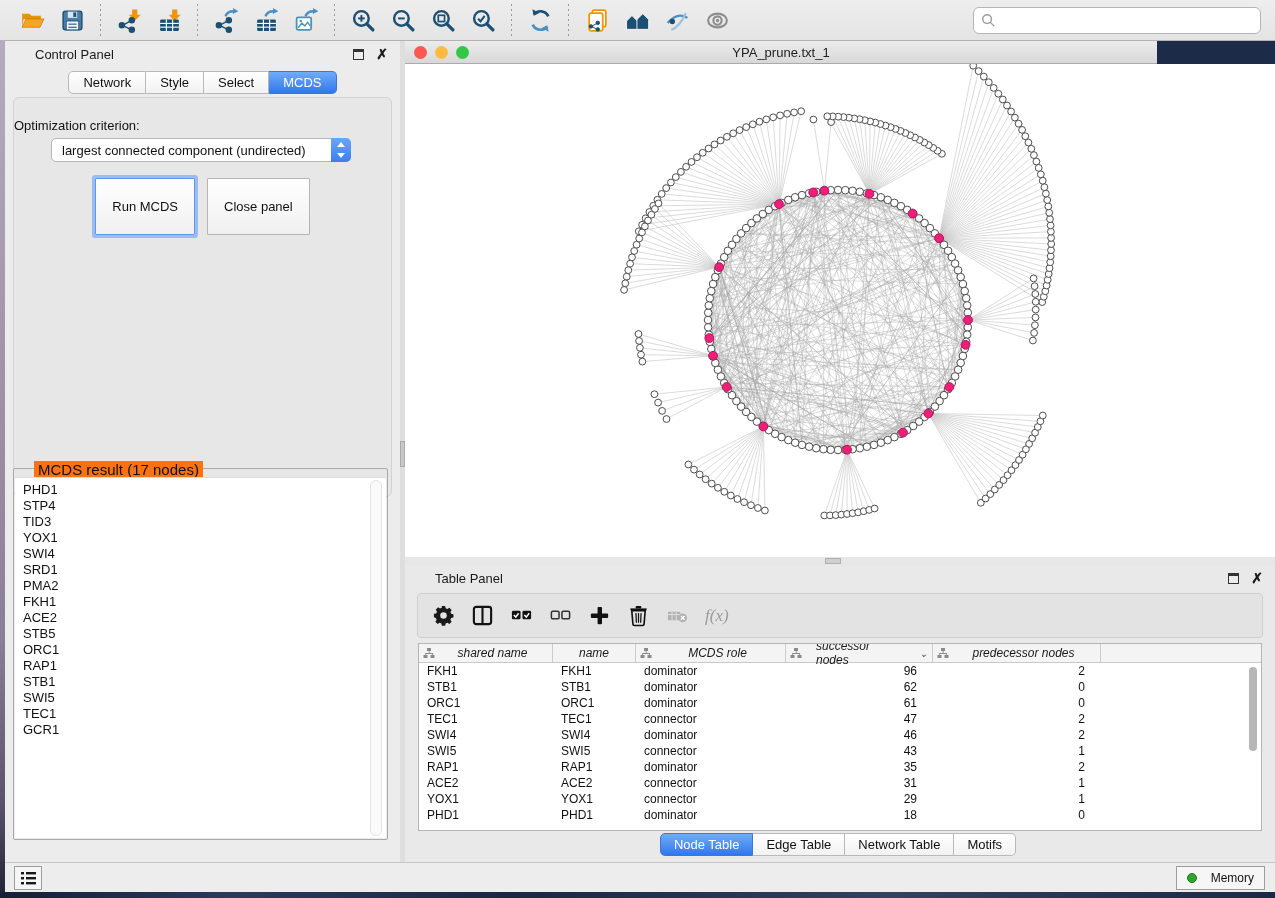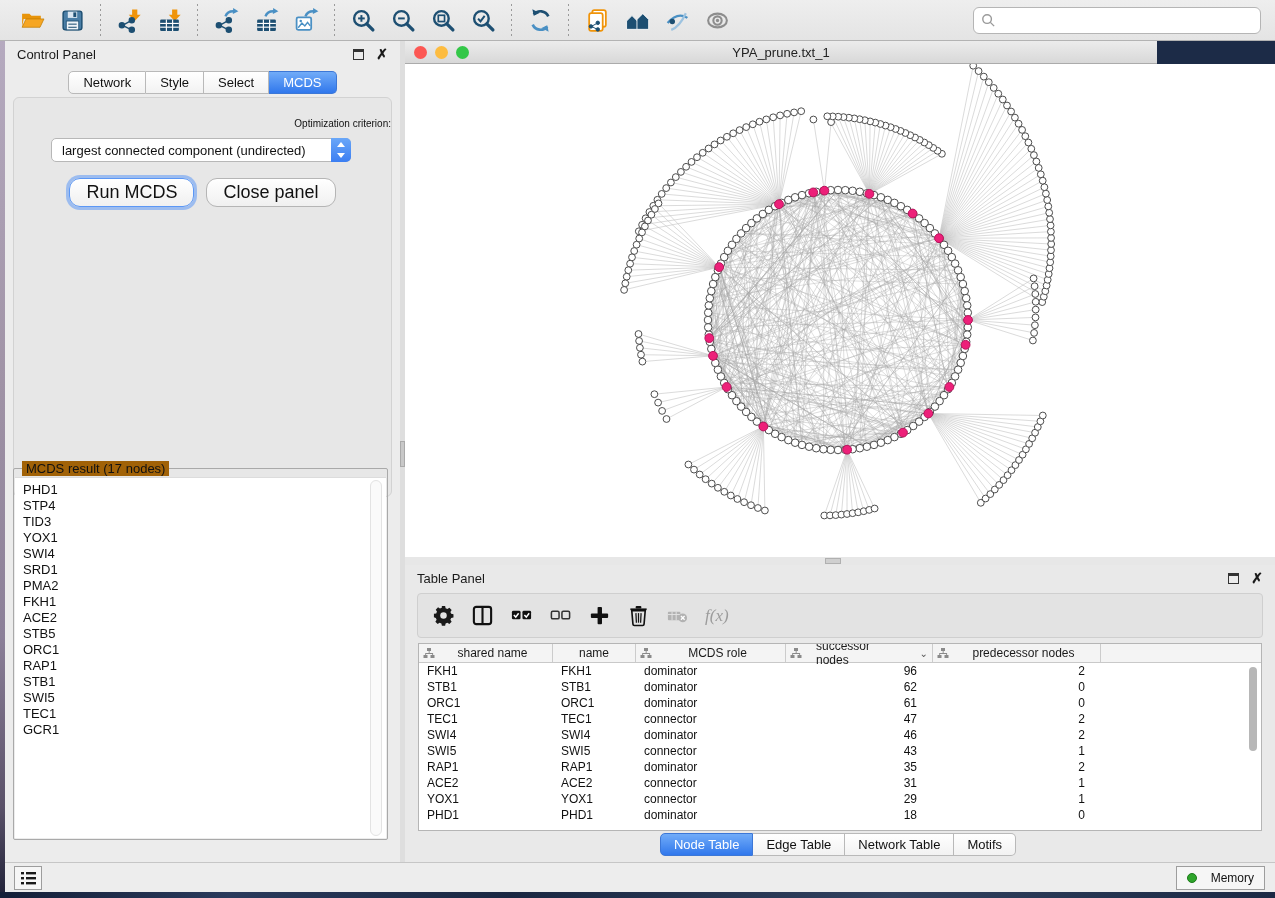--- a/index.html
+++ b/index.html
@@ -23,55 +23,55 @@
   .search-wrap { position:absolute; right:14px; top:7px; width:288px; height:27px;
     background:#fff; border:1px solid #b5b5b5; border-radius:6px;
     display:flex; align-items:center; padding-left:7px; }
   .search-wrap svg { width:15px; height:15px; }
   .search-input { border:none; outline:none; flex:1; height:100%; font-size:13px;
     background:transparent; padding-left:5px; font-family:"Liberation Sans",sans-serif; }
 
   
   .control-panel { position:absolute; left:5px; top:41px; width:395px; height:821px;
     background:#ececec; }
-  .panel-head { height:26px; display:flex; align-items:center; padding:0 12px; }
+  .panel-head { height:26px; display:flex; align-items:center; padding:0 12px;margin-left:18px; }
   .panel-title { font-size:13px; color:#1a1a1a; }
   .panel-head .spacer { flex:1; }
   .float-btn { width:11px; height:11px; border:1.5px solid #333; border-top-width:3px;
     margin-right:12px; background:#ececec; }
   .close-btn { font-size:14px; font-weight:bold; color:#1a1a1a; background:none; border:none;
     line-height:11px; }
   .cp-tabs { display:flex; justify-content:center; margin-top:4px; }
   .seg { display:flex; }
   .seg button { font-size:13px; padding:3px 14px; background:linear-gradient(#ffffff,#f2f2f2);
     border:1px solid #b9b9b9; border-left-width:0; color:#111; }
   .seg button:first-child { border-left-width:1px; border-radius:5px 0 0 5px; }
   .seg button:last-child { border-radius:0 5px 5px 0; }
   .seg button.sel { background:linear-gradient(#71acf8,#3077ec); color:#fff; border-color:#3c77d6; }
   .cp-card { position:absolute; left:8px; right:8px; top:56px; height:400px;
     background:#e7e7e7; border:1px solid #d2d2d2; border-radius:6px; }
-  .opt-label { text-align:right; font-size:10px; color:#111; margin-top:20px; }
+  .opt-label { text-align:left; font-size:13px; color:#111; margin-top:20px; }
   .dropdown { position:absolute; left:37px; right:40px; top:40px; height:24px; background:#fff;
     border:1px solid #b7b7b7; border-radius:5px; display:flex; align-items:center; }
   .dropdown .val { flex:1; font-size:13px; padding-left:10px; color:#111; white-space:nowrap; }
   .dd-cap { width:20px; height:24px; margin:-1px; border-radius:0 5px 5px 0;
     background:linear-gradient(#6aa7f8,#3b7ef2); position:relative; }
   .dd-cap:before, .dd-cap:after { content:""; position:absolute; left:6px;
     border-left:4px solid transparent; border-right:4px solid transparent; }
   .dd-cap:before { top:4px; border-bottom:5px solid #fff; }
   .dd-cap:after { bottom:4px; border-top:5px solid #fff; }
   .cp-buttons { position:absolute; top:80px; left:0; right:0; display:flex;
     justify-content:center; gap:12px; }
-  .mac-btn { font-size:18px; padding:3px 16px; background:linear-gradient(#ffffff,#f0f0f0);
-    border:1px solid #b5b5b5; border-radius:11px; color:#111; }
+  .mac-btn { font-size:13px; padding:20px 16px; background:linear-gradient(#ffffff,#f0f0f0);
+    border:1px solid #b5b5b5; border-radius:1px; color:#111; }
   .mac-btn.focus { box-shadow:0 0 0 3px rgba(106,160,245,.6); border-color:#5b97f5; }
   .groupbox { position:absolute; left:8px; right:12px; top:427px; height:372px;
     border:1px solid #a9a9a9; border-radius:2px; }
-  .groupbox .legend { position:absolute; top:-8px; left:8px; background:#a16207;
-    padding:0 4px; font-size:13px; color:#111; }
+  .groupbox .legend { position:absolute; top:-8px; left:20px; background:#f97316;
+    padding:0 4px; font-size:15px; color:#111; }
   .mcds-list { position:absolute; inset:8px 1px 1px 1px; background:#fff; overflow:hidden;
     border-top:1px solid #dcdcdc; }
   .mcds-list .rows { padding:4px 0 0 8px; }
   .mcds-item { font-size:13px; color:#111; line-height:16px; }
   .mcds-scroll { position:absolute; right:4px; top:2px; bottom:2px; width:12px;
     background:#fafafa; border:1px solid #e3e3e3; border-radius:6px; }
 
   
   .v-split { position:absolute; left:400px; top:41px; width:5px; height:821px; background:#dedede; }
   .v-split .grip { position:absolute; top:400px; left:0; width:5px; height:26px;
@@ -97,21 +97,21 @@
     background:#e3e3e3; border:1px solid #cfcfcf; border-radius:4px;
     display:flex; align-items:center; padding-left:14px; }
   .tp-btn { background:none; border:none; margin-right:16px; height:30px;
     display:flex; align-items:center; justify-content:center; }
   .tp-btn svg { width:23px; height:23px; }
   .fx { font-family:"Liberation Serif",serif; font-style:italic; font-size:17px; color:#9c9c9c; }
   .grid-table { position:absolute; left:13px; right:13px; top:78px; height:188px;
     background:#fff; border:1px solid #b5b5b5; overflow:hidden; }
   .g-header { display:flex; height:19px; background:#f4f4f4; border-bottom:1px solid #c9c9c9; }
   .g-hcell { display:flex; align-items:center; border-right:1px solid #cccccc;
-    font-size:12px; color:#1a1a1a; padding:0 4px; position:relative; }
+    font-size:12px; color:#1a1a1a; padding:0 4px; position:relative;font-style:italic; }
   .g-hcell .lbl { margin:0 auto; }
   .col-icon { width:12px; height:11px; flex:0 0 12px; margin-right:2px; }
   .sort-ind { font-size:10px; color:#555; margin-left:2px; }
   .g-row { display:flex; height:16px; }
   .g-cell { font-size:12px; color:#111; line-height:16px; padding:0 8px;
     white-space:nowrap; overflow:hidden; }
   .g-cell.num { text-align:right; padding-right:16px; }
   .tbl-scroll { position:absolute; top:20px; bottom:2px; right:2px; width:11px; background:#fff; }
   .tbl-thumb { position:absolute; left:1px; top:3px; width:8px; height:84px;
     background:#b7b7b7; border-radius:5px; }

